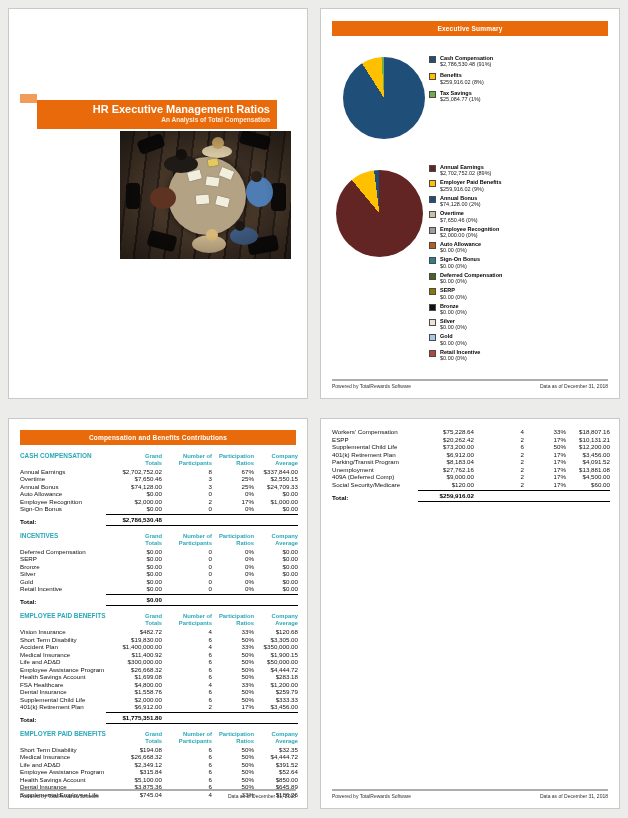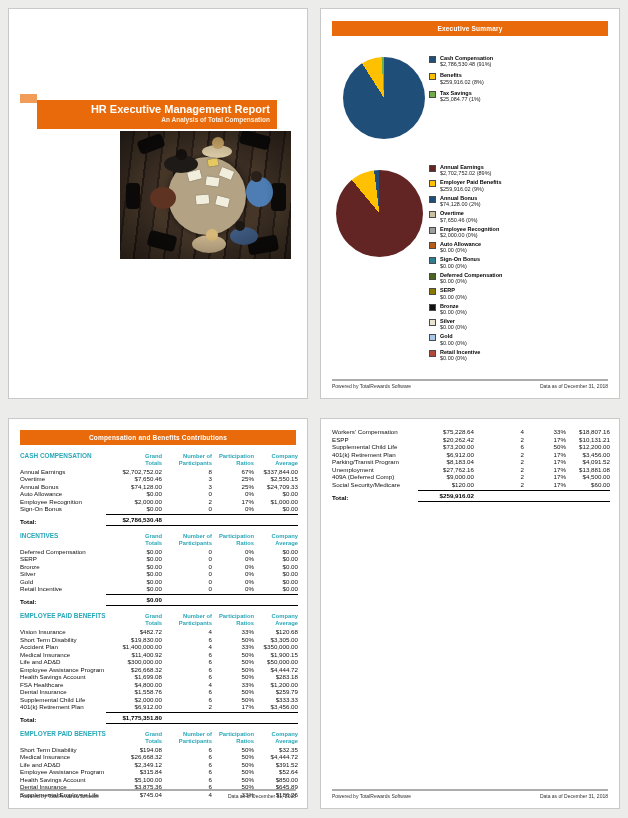--- a/index.html
+++ b/index.html
@@ -67,21 +67,21 @@
   .pfooter{position:absolute;left:11px;right:11px;bottom:9px;}
   .frule{height:2px;background:#ADADAD;margin-bottom:2.5px;}
   .ftext{display:flex;justify-content:space-between;font-size:5px;color:#333;}
 </style>
 </head>
 <body>
 
 <div class="page" id="p1">
   <div class="banner-deco"></div>
   <div class="banner">
-    <div class="banner-title">HR Executive Management Report</div>
+    <div class="banner-title">HR Executive Management Ratios</div>
     <div class="banner-sub">An Analysis of Total Compensation</div>
   </div>
   <div class="photo">
 
     <div class="chair" style="left:18px;top:6px;width:26px;height:14px;transform:rotate(-20deg)"></div>
     <div class="chair" style="left:120px;top:2px;width:30px;height:14px;transform:rotate(15deg)"></div>
     <div class="chair" style="left:151px;top:52px;width:15px;height:28px"></div>
     <div class="chair" style="left:128px;top:106px;width:30px;height:16px;transform:rotate(-10deg)"></div>
     <div class="chair" style="left:28px;top:102px;width:28px;height:16px;transform:rotate(15deg)"></div>
     <div class="chair" style="left:6px;top:52px;width:14px;height:26px"></div>

